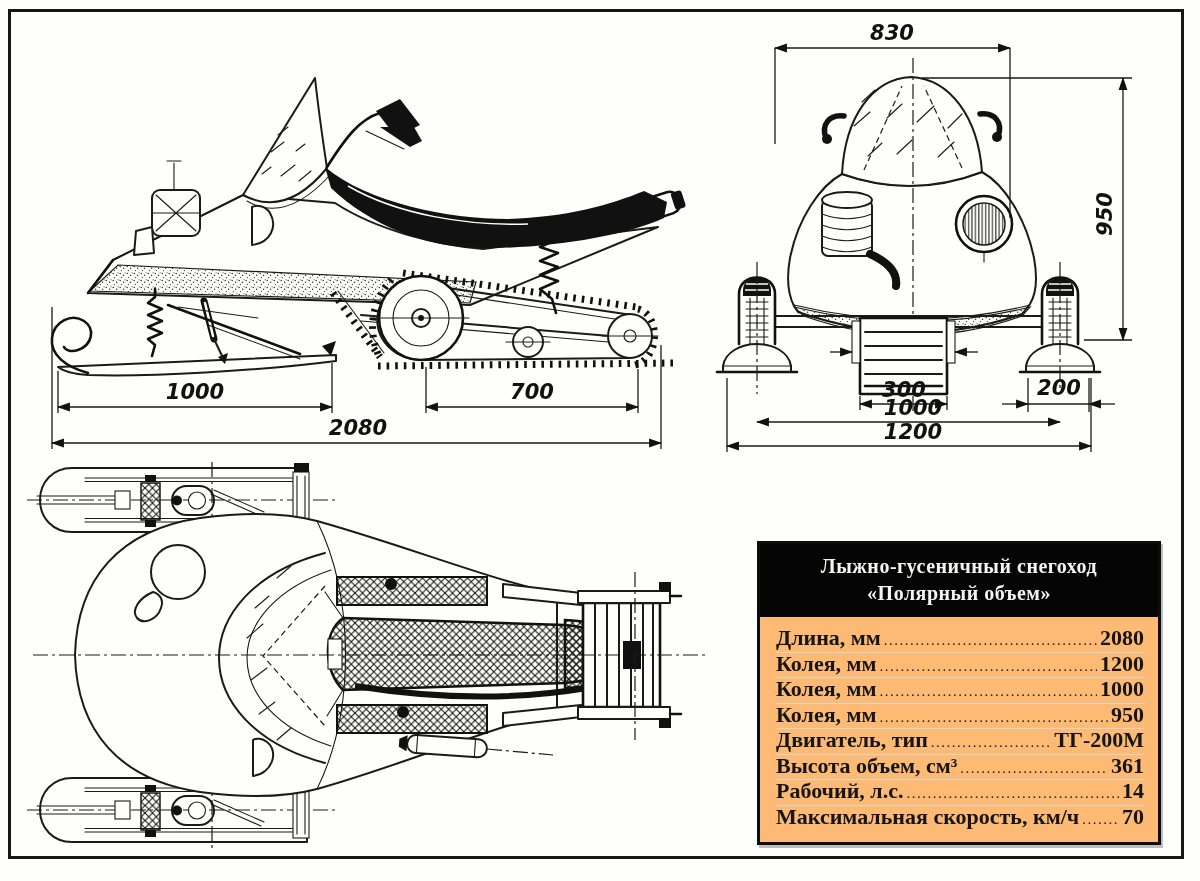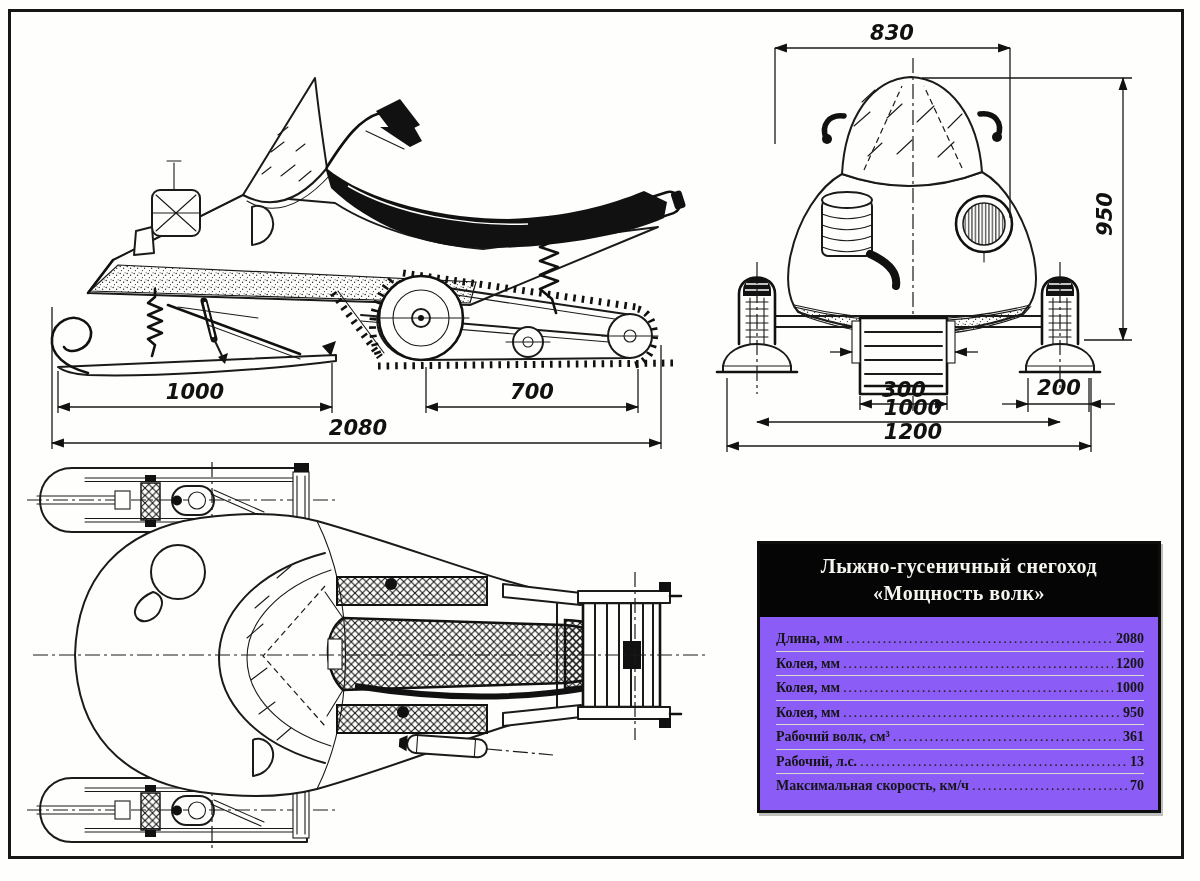--- a/index.html
+++ b/index.html
@@ -10,31 +10,31 @@
   }
   .frame{
     position:absolute; left:8px; top:9px; width:1176px; height:850px;
     border:3px solid #161616; box-sizing:border-box;
   }
   .drawing{ position:absolute; left:0; top:0; }
 
   
   .spec-card{
     position:absolute; left:757px; top:541px; width:404px;
-    background:#8b5cf6; border:3px solid #0d0d0d; box-sizing:border-box;
+    background:#fdba74; border:3px solid #0d0d0d; box-sizing:border-box;
     box-shadow:2px 3px 0 rgba(0,0,0,.25);
   }
   .spec-header{
     background:#050505; color:#f5f5f0; text-align:center;
     padding:9px 6px 10px 6px; font-weight:bold; font-size:20px; line-height:1.35;
     letter-spacing:.5px;
   }
   .spec-body{ padding:10px 14px 12px 16px; }
   .spec-row{
-    display:flex; align-items:baseline; font-size:14px; font-weight:bold;
+    display:flex; align-items:baseline; font-size:22px; font-weight:bold;
     line-height:22.5px; border-bottom:1px solid #d9d9d4;
   }
   .spec-row:last-child{ border-bottom:none; }
   .spec-label{ white-space:nowrap; }
   .spec-dots{ flex:1; overflow:hidden; white-space:nowrap; margin:0 3px; font-weight:normal; }
   .spec-dots::after{
     content:"....................................................................................";
     letter-spacing:1.5px; font-size:15px; color:#222;
   }
   .spec-value{ white-space:nowrap; }
@@ -319,21 +319,21 @@
         <path class="ln-thin" d="M392,279 L392,297 M450,279 L450,297"></path>
         <path class="blk" d="M374,284 L382,280 L382,296 L374,292 Z"></path>
       </g>
       <path class="cl" d="M462,291 L528,297"></path>
     </g>
   </svg>
 
   <div class="spec-card">
     <div class="spec-header">
       <div>Лыжно-гусеничный снегоход</div>
-      <div>«Мощность волк»</div>
+      <div>«Полярный объем»</div>
     </div>
     <div class="spec-body">
       <div class="spec-row">
         <span class="spec-label">Длина, мм</span>
           <span class="spec-dots"></span>
           <span class="spec-value">2080</span>
       </div>
       <div class="spec-row">
         <span class="spec-label">Колея, мм</span>
           <span class="spec-dots"></span>
@@ -343,28 +343,33 @@
         <span class="spec-label">Колея, мм</span>
           <span class="spec-dots"></span>
           <span class="spec-value">1000</span>
       </div>
       <div class="spec-row">
         <span class="spec-label">Колея, мм</span>
           <span class="spec-dots"></span>
           <span class="spec-value">950</span>
       </div>
       <div class="spec-row">
-        <span class="spec-label">Рабочий волк, см³</span>
+        <span class="spec-label">Двигатель, тип</span>
+          <span class="spec-dots"></span>
+          <span class="spec-value">ТГ-200М</span>
+      </div>
+      <div class="spec-row">
+        <span class="spec-label">Высота объем, см³</span>
           <span class="spec-dots"></span>
           <span class="spec-value">361</span>
       </div>
       <div class="spec-row">
         <span class="spec-label">Рабочий, л.с.</span>
           <span class="spec-dots"></span>
-          <span class="spec-value">13</span>
+          <span class="spec-value">14</span>
       </div>
       <div class="spec-row">
         <span class="spec-label">Максимальная скорость, км/ч</span>
           <span class="spec-dots"></span>
           <span class="spec-value">70</span>
       </div>
     </div>
   </div>
 </div>
 

